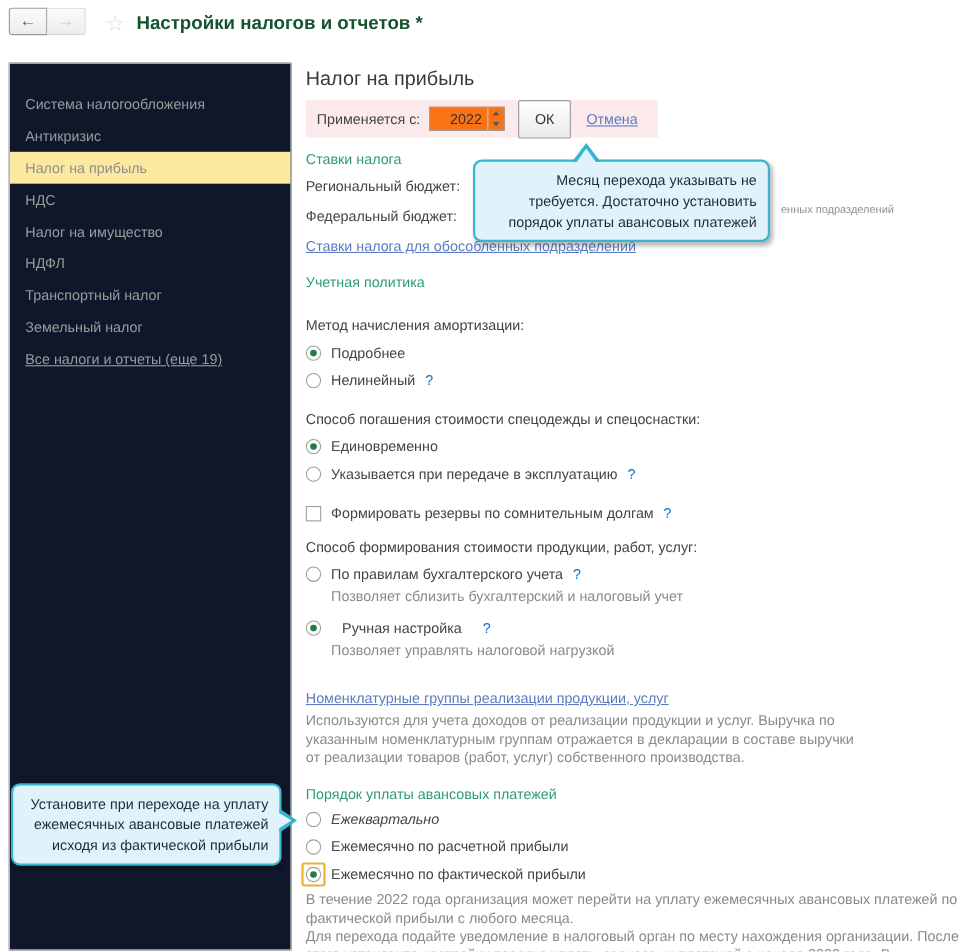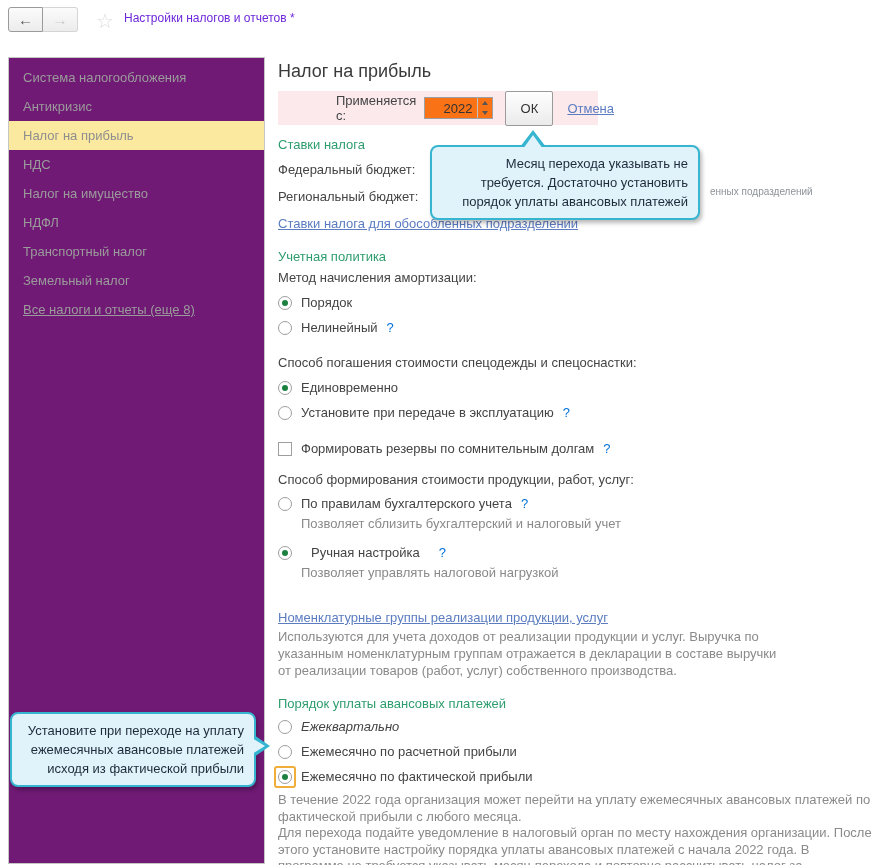--- a/index.html
+++ b/index.html
@@ -8,37 +8,37 @@
   .screen { position:relative; width:878px; height:865px; background:#fff; }
 
   
   .header { position:absolute; left:0; top:0; width:878px; height:46px; background:#fff; }
   .nav-group { position:absolute; left:8px; top:7px; display:flex; }
   .nav-btn { width:35px; height:25px; display:flex; align-items:center; justify-content:center;
              background:linear-gradient(#fbfbfb,#ececec); cursor:pointer; font-size:15px; }
   .nav-btn.back { border:1px solid #9a9a9a; border-radius:3px 0 0 3px; color:#5a5a5a; }
   .nav-btn.fwd  { border:1px solid #d5d5d5; border-left:none; border-radius:0 3px 3px 0; color:#c9c9c9; }
   .star { position:absolute; left:96px; top:9px; font-size:20px; color:#dcdcdc; cursor:pointer; }
-  .page-title { position:absolute; left:124px; top:11px; font-size:12px; font-weight:normal; color:#6d28d9; }
+  .page-title { position:absolute; left:124px; top:11px; font-size:17px; font-weight:bold; color:#14532d; }
 
   
   .sidebar { position:absolute; left:8px; top:57px; width:257px; height:807px;
-             border:1px solid #c6c6c6; background:#701a75; padding-top:5px; }
+             border:1px solid #c6c6c6; background:#0f172a; padding-top:22px; }
   .side-item { height:29px; display:flex; align-items:center; padding:0 14px;
                font-size:13px; color:#9b9b9b; cursor:pointer; white-space:nowrap; }
   .side-item.selected { background:#fce9a0; color:#8e8e8e; }
   .side-item.link span { text-decoration:underline; }
 
   
   .main { position:absolute; left:278px; top:57px; width:596px; }
   .main-title { font-size:18px; font-weight:normal; color:#3a3a3a; margin:4px 0 0 0; }
 
   .apply-bar { margin-top:9px; width:320px; height:34px; background:#fbe9ec;
                display:flex; align-items:center; padding:0 10px; font-size:13px; }
-  .apply-label { color:#444; margin-right:8px;margin-left:48px; }
+  .apply-label { color:#444; margin-right:8px; }
   .spinner { display:flex; height:22px; border:1px solid #9aa0a6; background:#f97316; }
   .spin-value { width:52px; display:flex; align-items:center; justify-content:flex-end;
                 padding-right:5px; font-size:13px; color:#333; }
   .spin-arrows { width:15px; border-left:1px solid #c2c2c2; display:flex; flex-direction:column; }
   .spin-btn { flex:1; display:flex; align-items:center; justify-content:center; cursor:pointer; }
   .tri-up   { width:0; height:0; border-left:3px solid transparent; border-right:3px solid transparent; border-bottom:4px solid #555; }
   .tri-down { width:0; height:0; border-left:3px solid transparent; border-right:3px solid transparent; border-top:4px solid #555; }
   .ok-btn { margin-left:12px; min-width:48px; height:35px; border:1px solid #9a9a9a; border-radius:2px;
             background:linear-gradient(#fefefe,#ebebeb); font-size:13px; color:#333; cursor:pointer; }
   .cancel-link { margin-left:14px; }
@@ -120,21 +120,21 @@
     <div class="side-item">
         <span>НДФЛ</span>
       </div>
     <div class="side-item">
         <span>Транспортный налог</span>
       </div>
     <div class="side-item">
         <span>Земельный налог</span>
       </div>
     <div class="side-item link">
-        <span>Все налоги и отчеты (еще 8)</span>
+        <span>Все налоги и отчеты (еще 19)</span>
       </div>
   </div>
 
   <div class="main">
     <h2 class="main-title">Налог на прибыль</h2>
 
     <div class="apply-bar">
       <span class="apply-label">Применяется с:</span>
       <div class="spinner">
         <div class="spin-value">2022</div>
@@ -145,44 +145,44 @@
           <div class="spin-btn">
               <span class="tri-down"></span>
             </div>
         </div>
       </div>
       <button class="ok-btn">ОК</button>
       <span class="lnk cancel-link">Отмена</span>
     </div>
 
     <div class="green-header">Ставки налога</div>
+    <div class="label-row">Региональный бюджет:</div>
     <div class="label-row">Федеральный бюджет:</div>
-    <div class="label-row">Региональный бюджет:</div>
     <div class="label-row"><span class="lnk">Ставки налога для обособленных подразделений</span></div>
 
     <div class="green-header" style="margin-top:16px;">Учетная политика</div>
-    <div class="label-row" style="margin-top:6px;">Метод начисления амортизации:</div>
+    <div class="label-row" style="margin-top:24px;">Метод начисления амортизации:</div>
     <div class="opt-row" style="margin-top:3px;">
       <span class="radio sel"></span>
-      <span>Порядок</span>
+      <span>Подробнее</span>
     </div>
     <div class="opt-row">
       <span class="radio"></span>
       <span>Нелинейный</span>
       <span class="help">?</span>
     </div>
 
     <div class="label-row" style="margin-top:15px;">Способ погашения стоимости спецодежды и спецоснастки:</div>
     <div class="opt-row" style="margin-top:3px;">
       <span class="radio sel"></span>
       <span>Единовременно</span>
     </div>
     <div class="opt-row">
       <span class="radio"></span>
-      <span>Установите при передаче в эксплуатацию</span>
+      <span>Указывается при передаче в эксплуатацию</span>
       <span class="help">?</span>
     </div>
 
     <div class="opt-row" style="margin-top:11px;">
       <span class="checkbox"></span>
       <span>Формировать резервы по сомнительным долгам</span>
       <span class="help">?</span>
     </div>
 
     <div class="label-row" style="margin-top:11px;">Способ формирования стоимости продукции, работ, услуг:</div>

